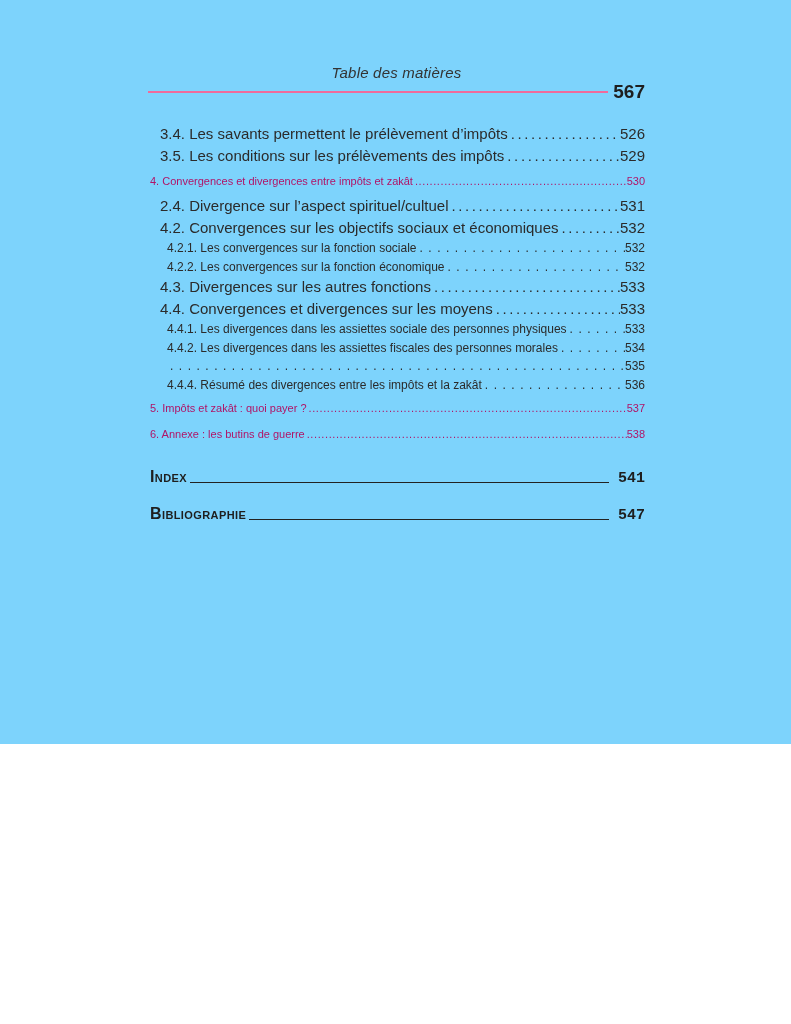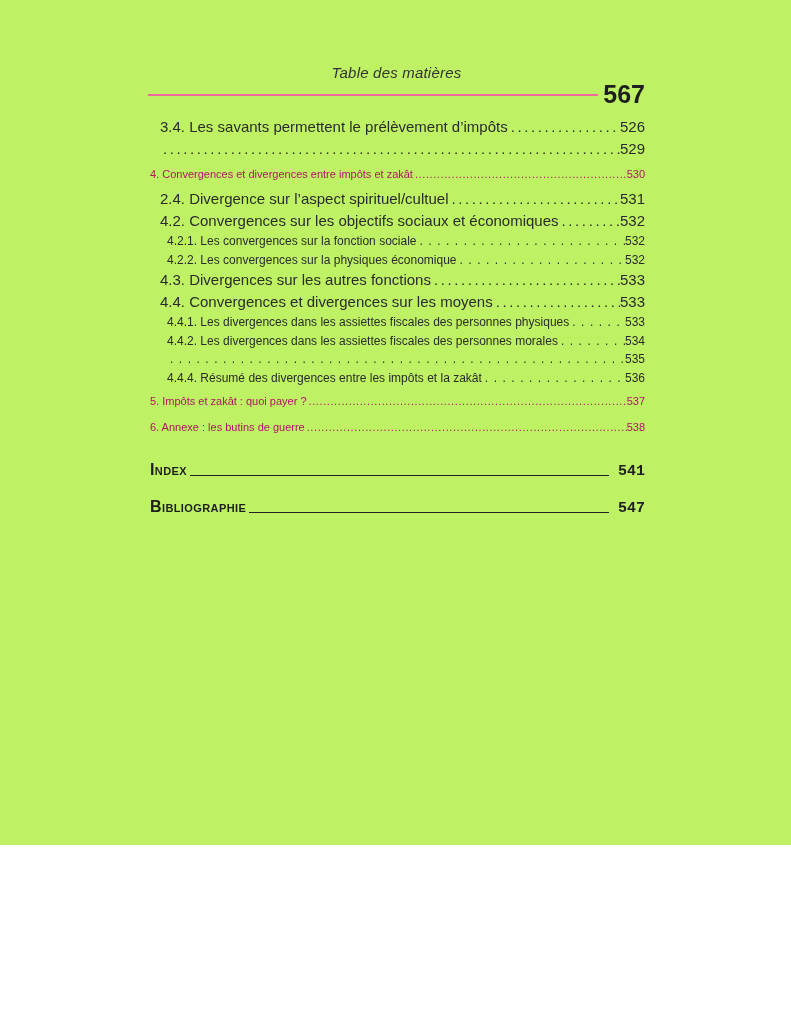--- a/index.html
+++ b/index.html
@@ -6,23 +6,23 @@
   html, body { background: #ffffff; }
   body {
     width: 791px;
     height: 1024px;
     overflow: hidden;
     font-family: "Liberation Sans", "DejaVu Sans", sans-serif;
     color: #2b2b2b;
   }
   .page {
     width: 791px;
-    height: 845px;
+    height: 744px;
     padding: 64px 146px 0 148px;
-    background: #bef264;
+    background: #7dd3fc;
   }
   
   .running-title {
     text-align: center;
     font-style: italic;
     font-size: 15px;
     color: #333333;
     letter-spacing: 0.2px;
   }
   .header-rule-row {
@@ -31,27 +31,27 @@
     margin-top: 1px;
   }
   .header-rule {
     flex: 1 1 auto;
     height: 2px;
     background: #ef6b9c;
     margin-right: 5px;
   }
   .folio {
     flex: 0 0 auto;
-    font-size: 25px;
+    font-size: 19px;
     font-weight: bold;
     color: #1e1e1e;
     line-height: 1;
   }
   
-  .toc { margin-top: 9px; }
+  .toc { margin-top: 22px; }
   .row {
     display: flex;
     align-items: baseline;
     white-space: nowrap;
   }
   .row .label {
     flex: 0 1 auto;
     min-width: 0;
     overflow: hidden;
   }
@@ -124,20 +124,21 @@
     </div>
   </header>
 
   <main class="toc" id="toc-list">
       <div class="row lv2">
         <span class="label">3.4. Les savants permettent le prélèvement d’impôts</span>
         <span class="leader">............................................................................................................................................................................................................................</span>
         <span class="pg">526</span>
       </div>
       <div class="row lv2">
+        <span class="label">3.5. Les conditions sur les prélèvements des impôts</span>
         <span class="leader">............................................................................................................................................................................................................................</span>
         <span class="pg">529</span>
       </div>
       <div class="row lv1 accent">
         <span class="label">4. Convergences et divergences entre impôts et zakât</span>
         <span class="leader">............................................................................................................................................................................................................................</span>
         <span class="pg">530</span>
       </div>
       <div class="row lv2">
         <span class="label">2.4. Divergence sur l’aspect spirituel/cultuel</span>
@@ -148,36 +149,36 @@
         <span class="label">4.2. Convergences sur les objectifs sociaux et économiques</span>
         <span class="leader">............................................................................................................................................................................................................................</span>
         <span class="pg">532</span>
       </div>
       <div class="row lv3">
         <span class="label">4.2.1. Les convergences sur la fonction sociale</span>
         <span class="leader">............................................................................................................................................................................................................................</span>
         <span class="pg">532</span>
       </div>
       <div class="row lv3">
-        <span class="label">4.2.2. Les convergences sur la physiques économique</span>
+        <span class="label">4.2.2. Les convergences sur la fonction économique</span>
         <span class="leader">............................................................................................................................................................................................................................</span>
         <span class="pg">532</span>
       </div>
       <div class="row lv2">
         <span class="label">4.3. Divergences sur les autres fonctions</span>
         <span class="leader">............................................................................................................................................................................................................................</span>
         <span class="pg">533</span>
       </div>
       <div class="row lv2">
         <span class="label">4.4. Convergences et divergences sur les moyens</span>
         <span class="leader">............................................................................................................................................................................................................................</span>
         <span class="pg">533</span>
       </div>
       <div class="row lv3">
-        <span class="label">4.4.1. Les divergences dans les assiettes fiscales des personnes physiques</span>
+        <span class="label">4.4.1. Les divergences dans les assiettes sociale des personnes physiques</span>
         <span class="leader">............................................................................................................................................................................................................................</span>
         <span class="pg">533</span>
       </div>
       <div class="row lv3">
         <span class="label">4.4.2. Les divergences dans les assiettes fiscales des personnes morales</span>
         <span class="leader">............................................................................................................................................................................................................................</span>
         <span class="pg">534</span>
       </div>
       <div class="row lv3">
         <span class="leader">............................................................................................................................................................................................................................</span>

